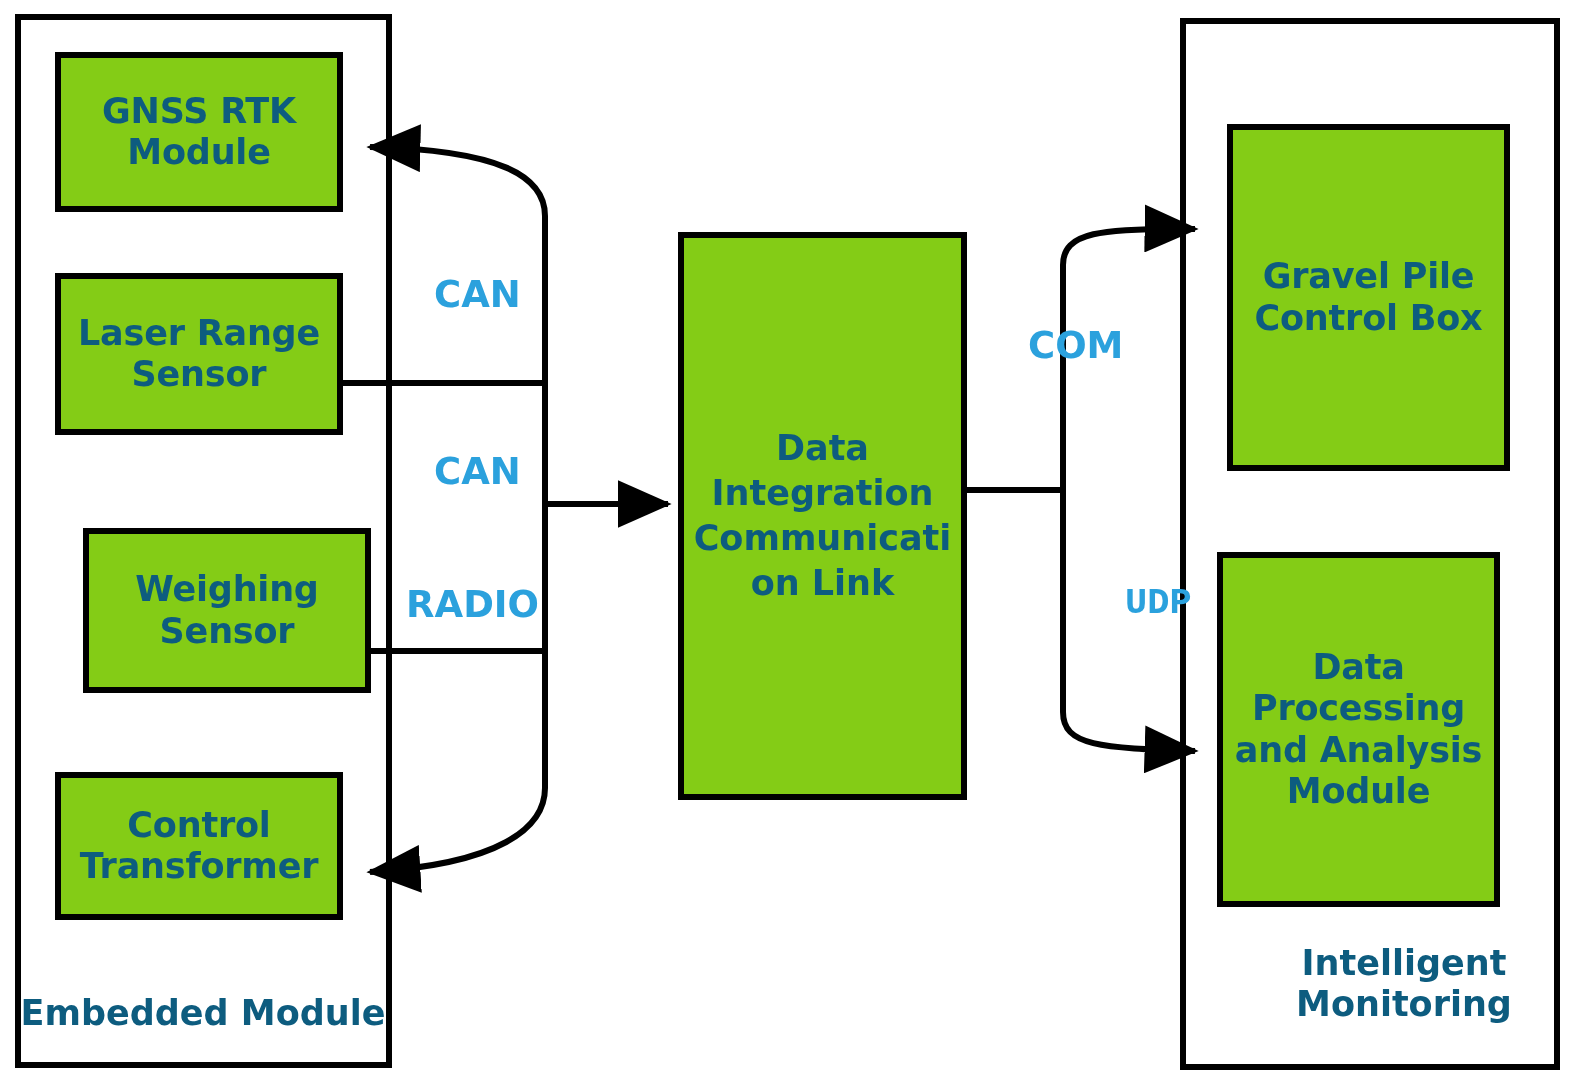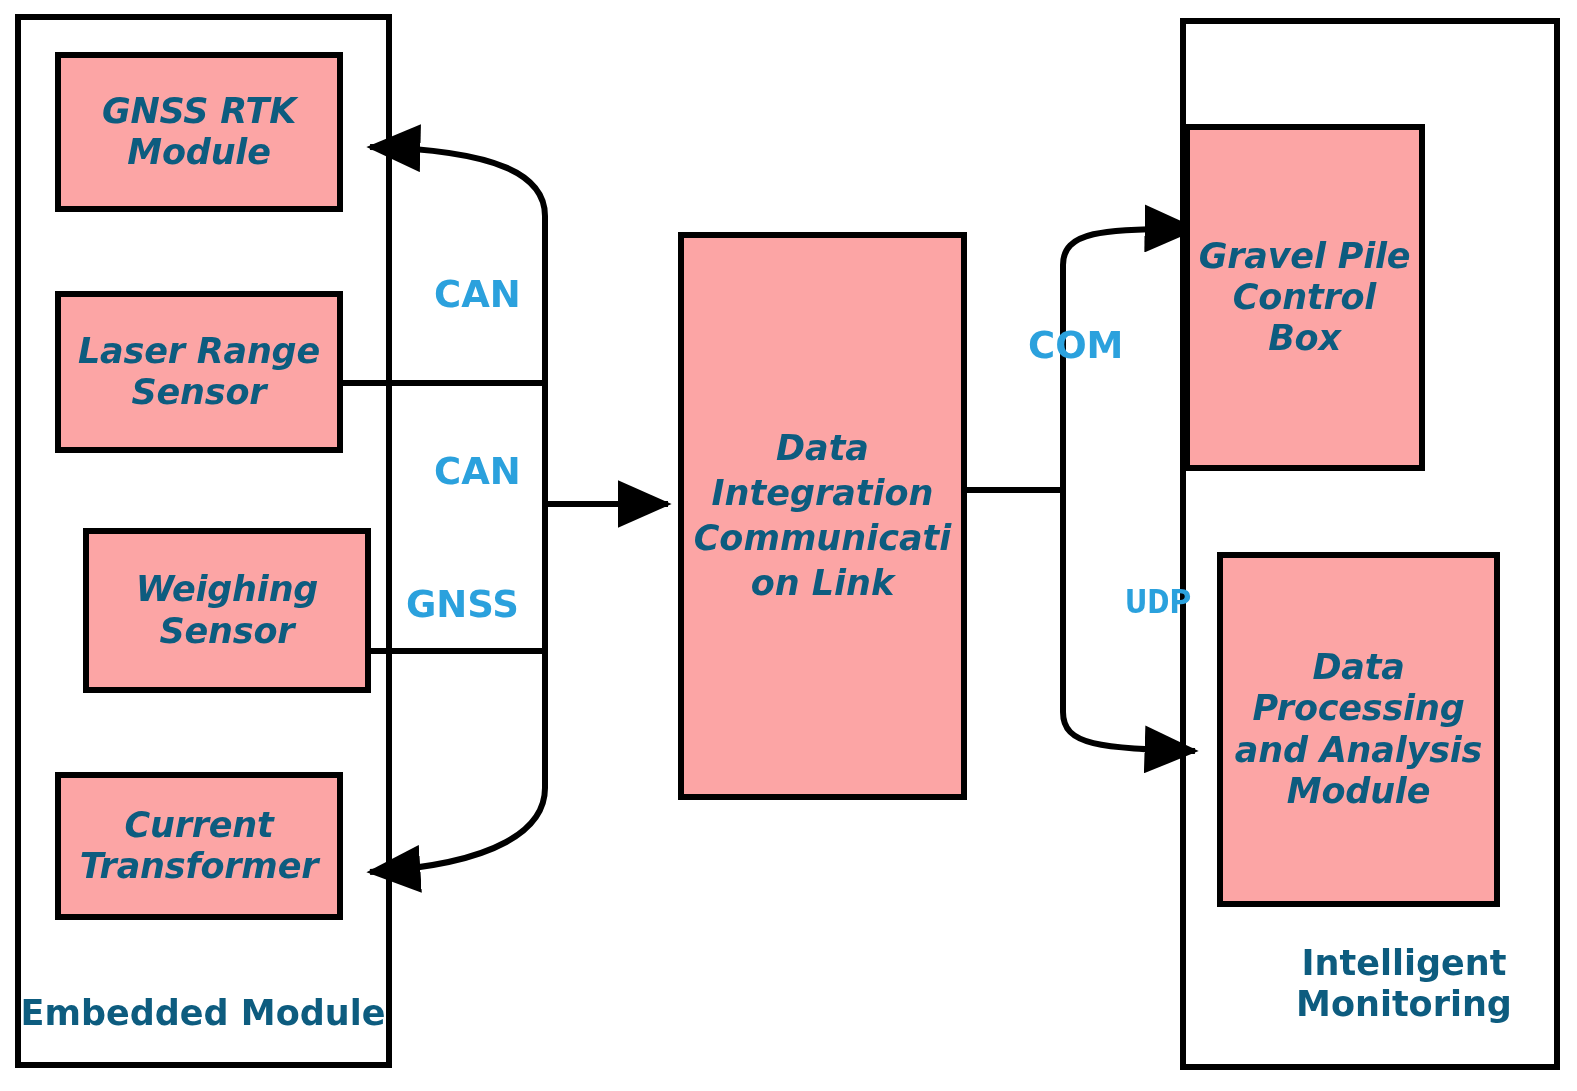--- a/index.html
+++ b/index.html
@@ -26,26 +26,25 @@
   .panel {
     position: absolute;
     border: 6px solid #000000;
     box-sizing: border-box;
     background: transparent;
   }
   .node {
     position: absolute;
     border: 6px solid #000000;
     box-sizing: border-box;
-    background: #fca5a5;
+    background: #84cc16;
     display: flex;
     align-items: center;
     justify-content: center;
     text-align: center;
-    font-style: italic;
   }
   .node-label {
     color: #0d5c7f;
     font-weight: bold;
     font-size: 35px;
     line-height: 1.18;
     letter-spacing: -0.2px;
     padding: 0 6px;
     white-space: pre-line;
   }
@@ -112,51 +111,51 @@
     <path d="M1063,712 C1063,746 1100,748 1195,751" fill="none" stroke="#000000" stroke-width="6" marker-end="url(#arrowhead)"></path>
   </svg>
 
   <div class="panel" style="left:15px; top:14px; width:377px; height:1054px;"></div>
 
   <div class="node" style="left:55px; top:52px; width:288px; height:160px;">
     <div class="node-label">GNSS RTK
 Module</div>
   </div>
 
-  <div class="node" style="left:55px; top:291px; width:288px; height:162px;">
+  <div class="node" style="left:55px; top:273px; width:288px; height:162px;">
     <div class="node-label">Laser Range
 Sensor</div>
   </div>
 
   <div class="node" style="left:55px; top:528px; width:288px; height:165px;margin-left:28px;">
     <div class="node-label">Weighing
 Sensor</div>
   </div>
 
   <div class="node" style="left:55px; top:772px; width:288px; height:148px;">
-    <div class="node-label">Current
+    <div class="node-label">Control
 Transformer</div>
   </div>
 
   <div class="panel-caption" style="left:15px; top:993px; width:376px;">Embedded Module</div>
 
   <div class="proto-label" style="left:434px; top:262px;">CAN</div>
   <div class="proto-label" style="left:434px; top:439px;">CAN</div>
-  <div class="proto-label" style="left:406px; top:572px;">GNSS</div>
+  <div class="proto-label" style="left:406px; top:572px;">RADIO</div>
 
   <div class="node" style="left:678px; top:232px; width:289px; height:568px;">
     <div class="center-label">Data
 Integration
 Communicati
 on Link</div>
   </div>
 
   <div class="panel" style="left:1180px; top:18px; width:380px; height:1052px;"></div>
 
-  <div class="node" style="left:1184px; top:124px; width:241px; height:347px;">
+  <div class="node" style="left:1227px; top:124px; width:283px; height:347px;">
     <div class="node-label">Gravel Pile
 Control Box</div>
   </div>
 
   <div class="node" style="left:1217px; top:552px; width:283px; height:355px;">
     <div class="node-label">Data
 Processing
 and Analysis
 Module</div>
   </div>

